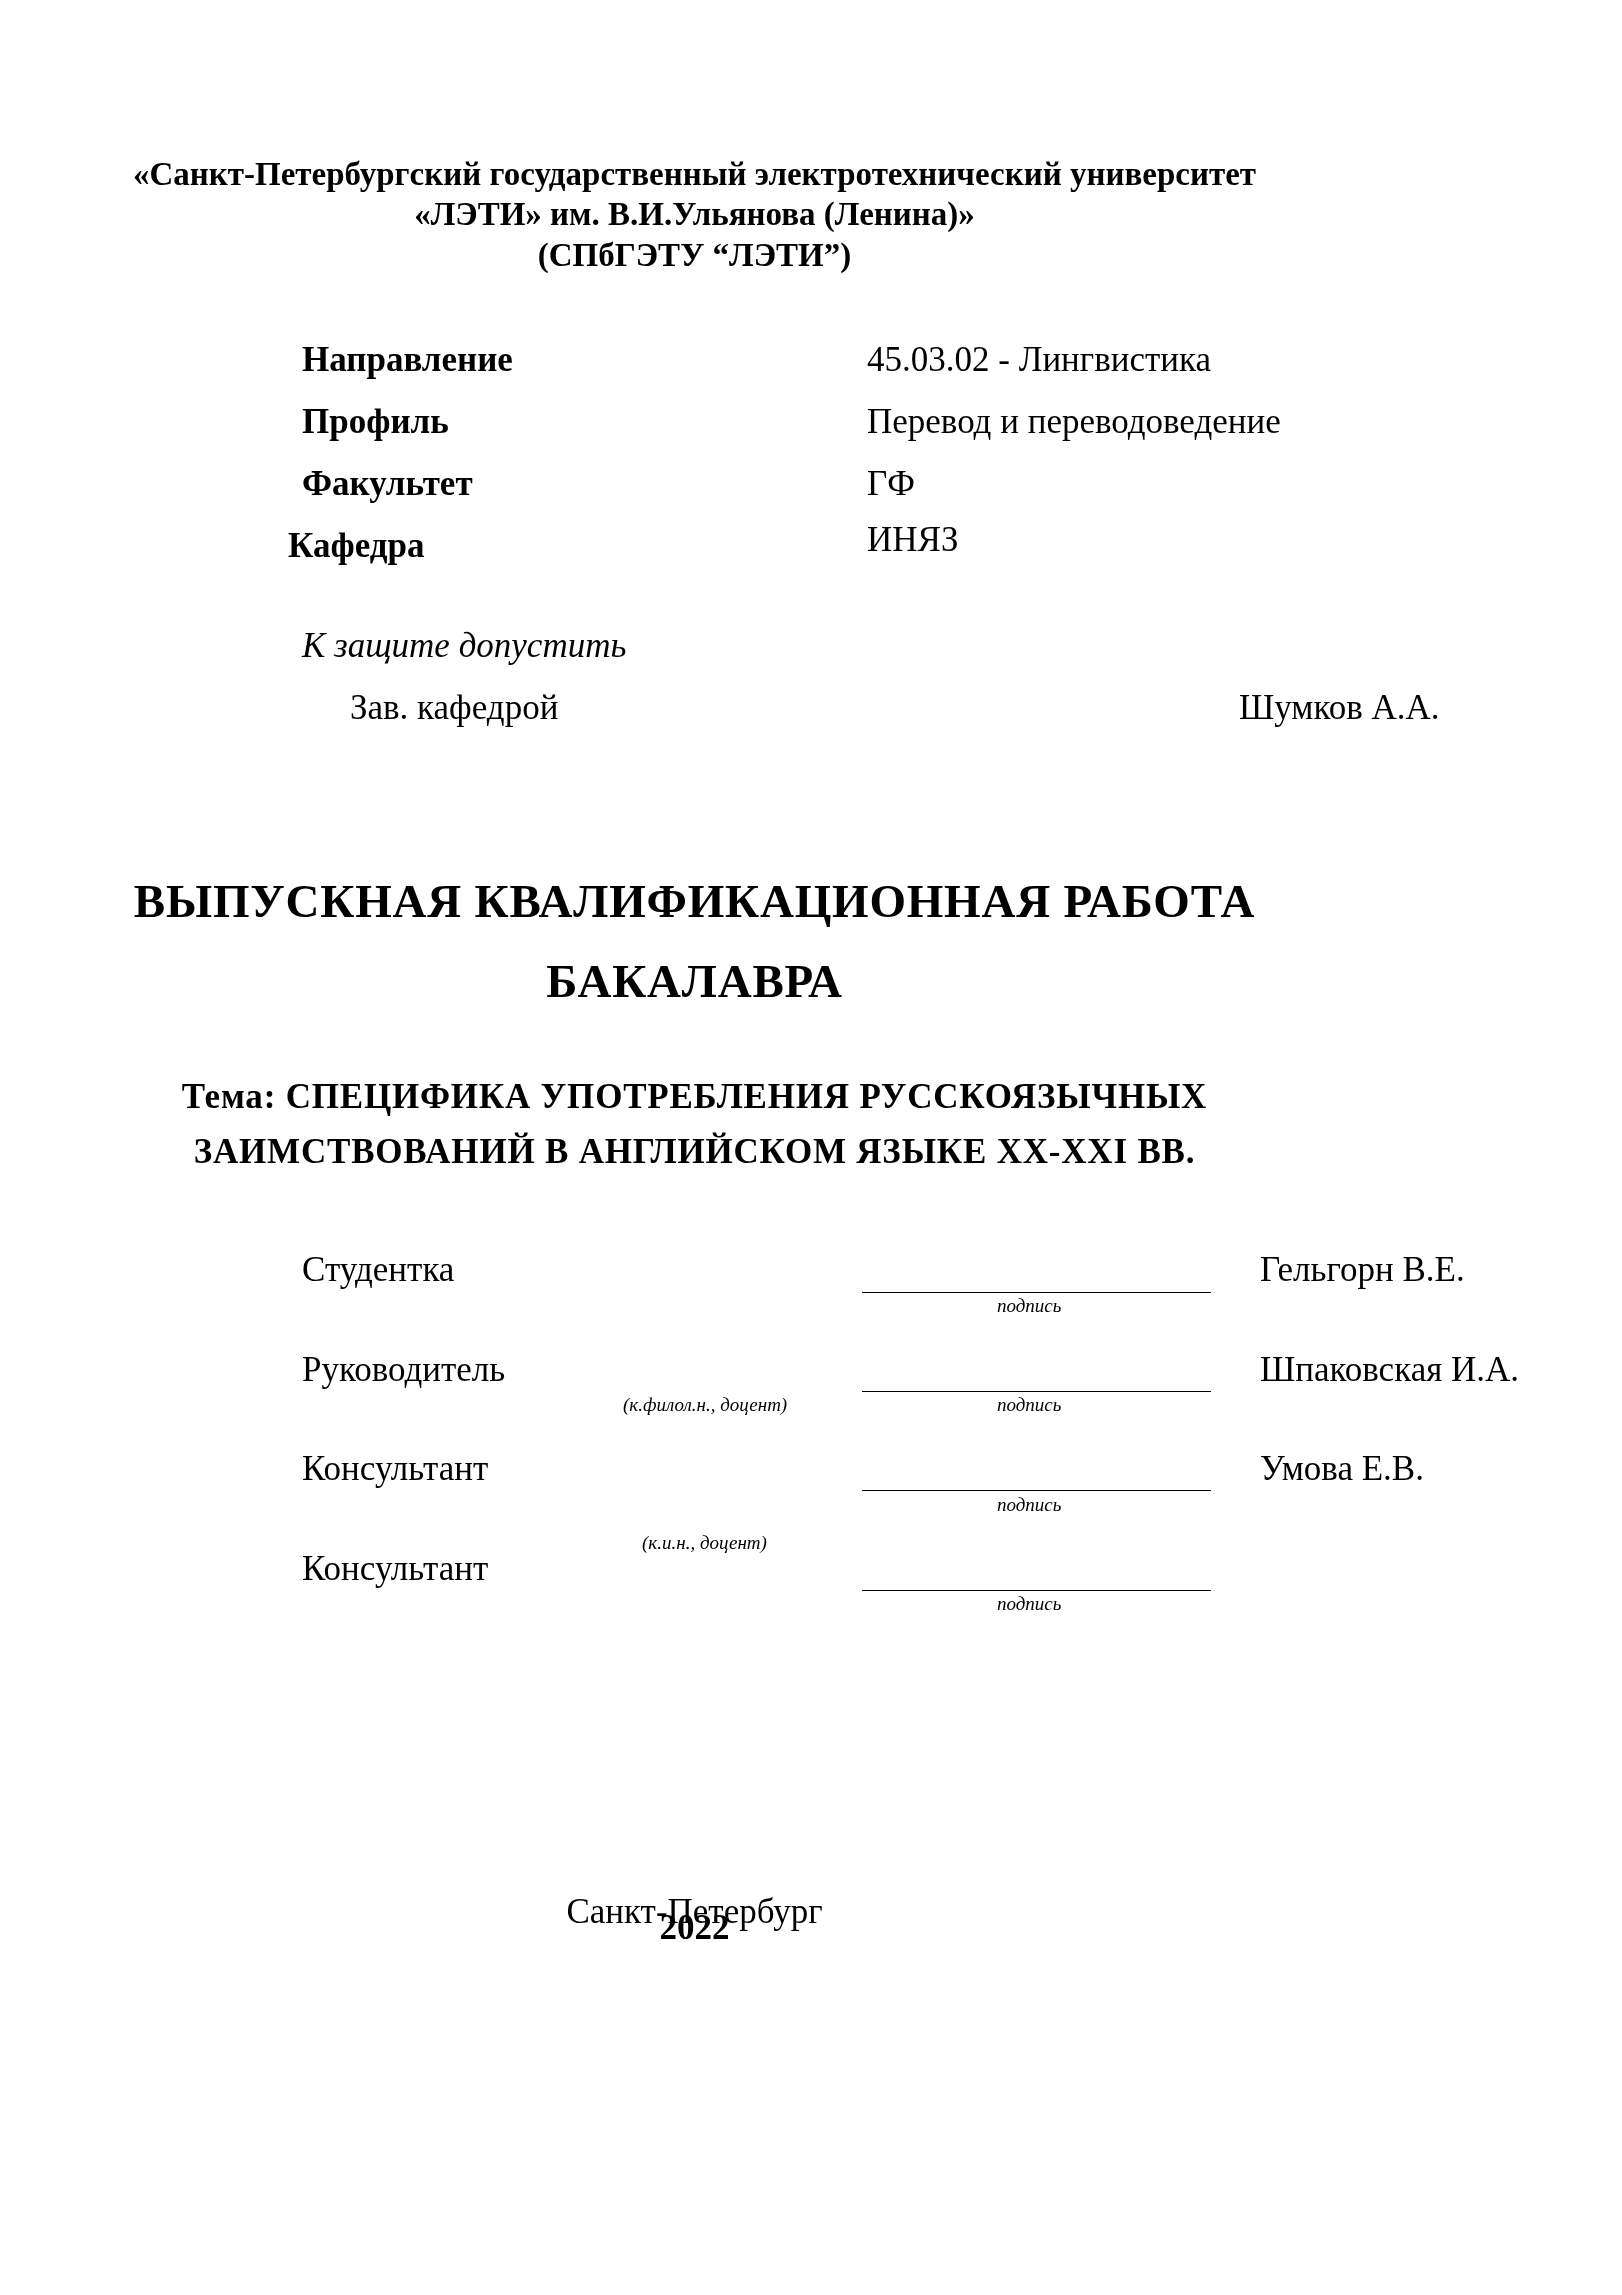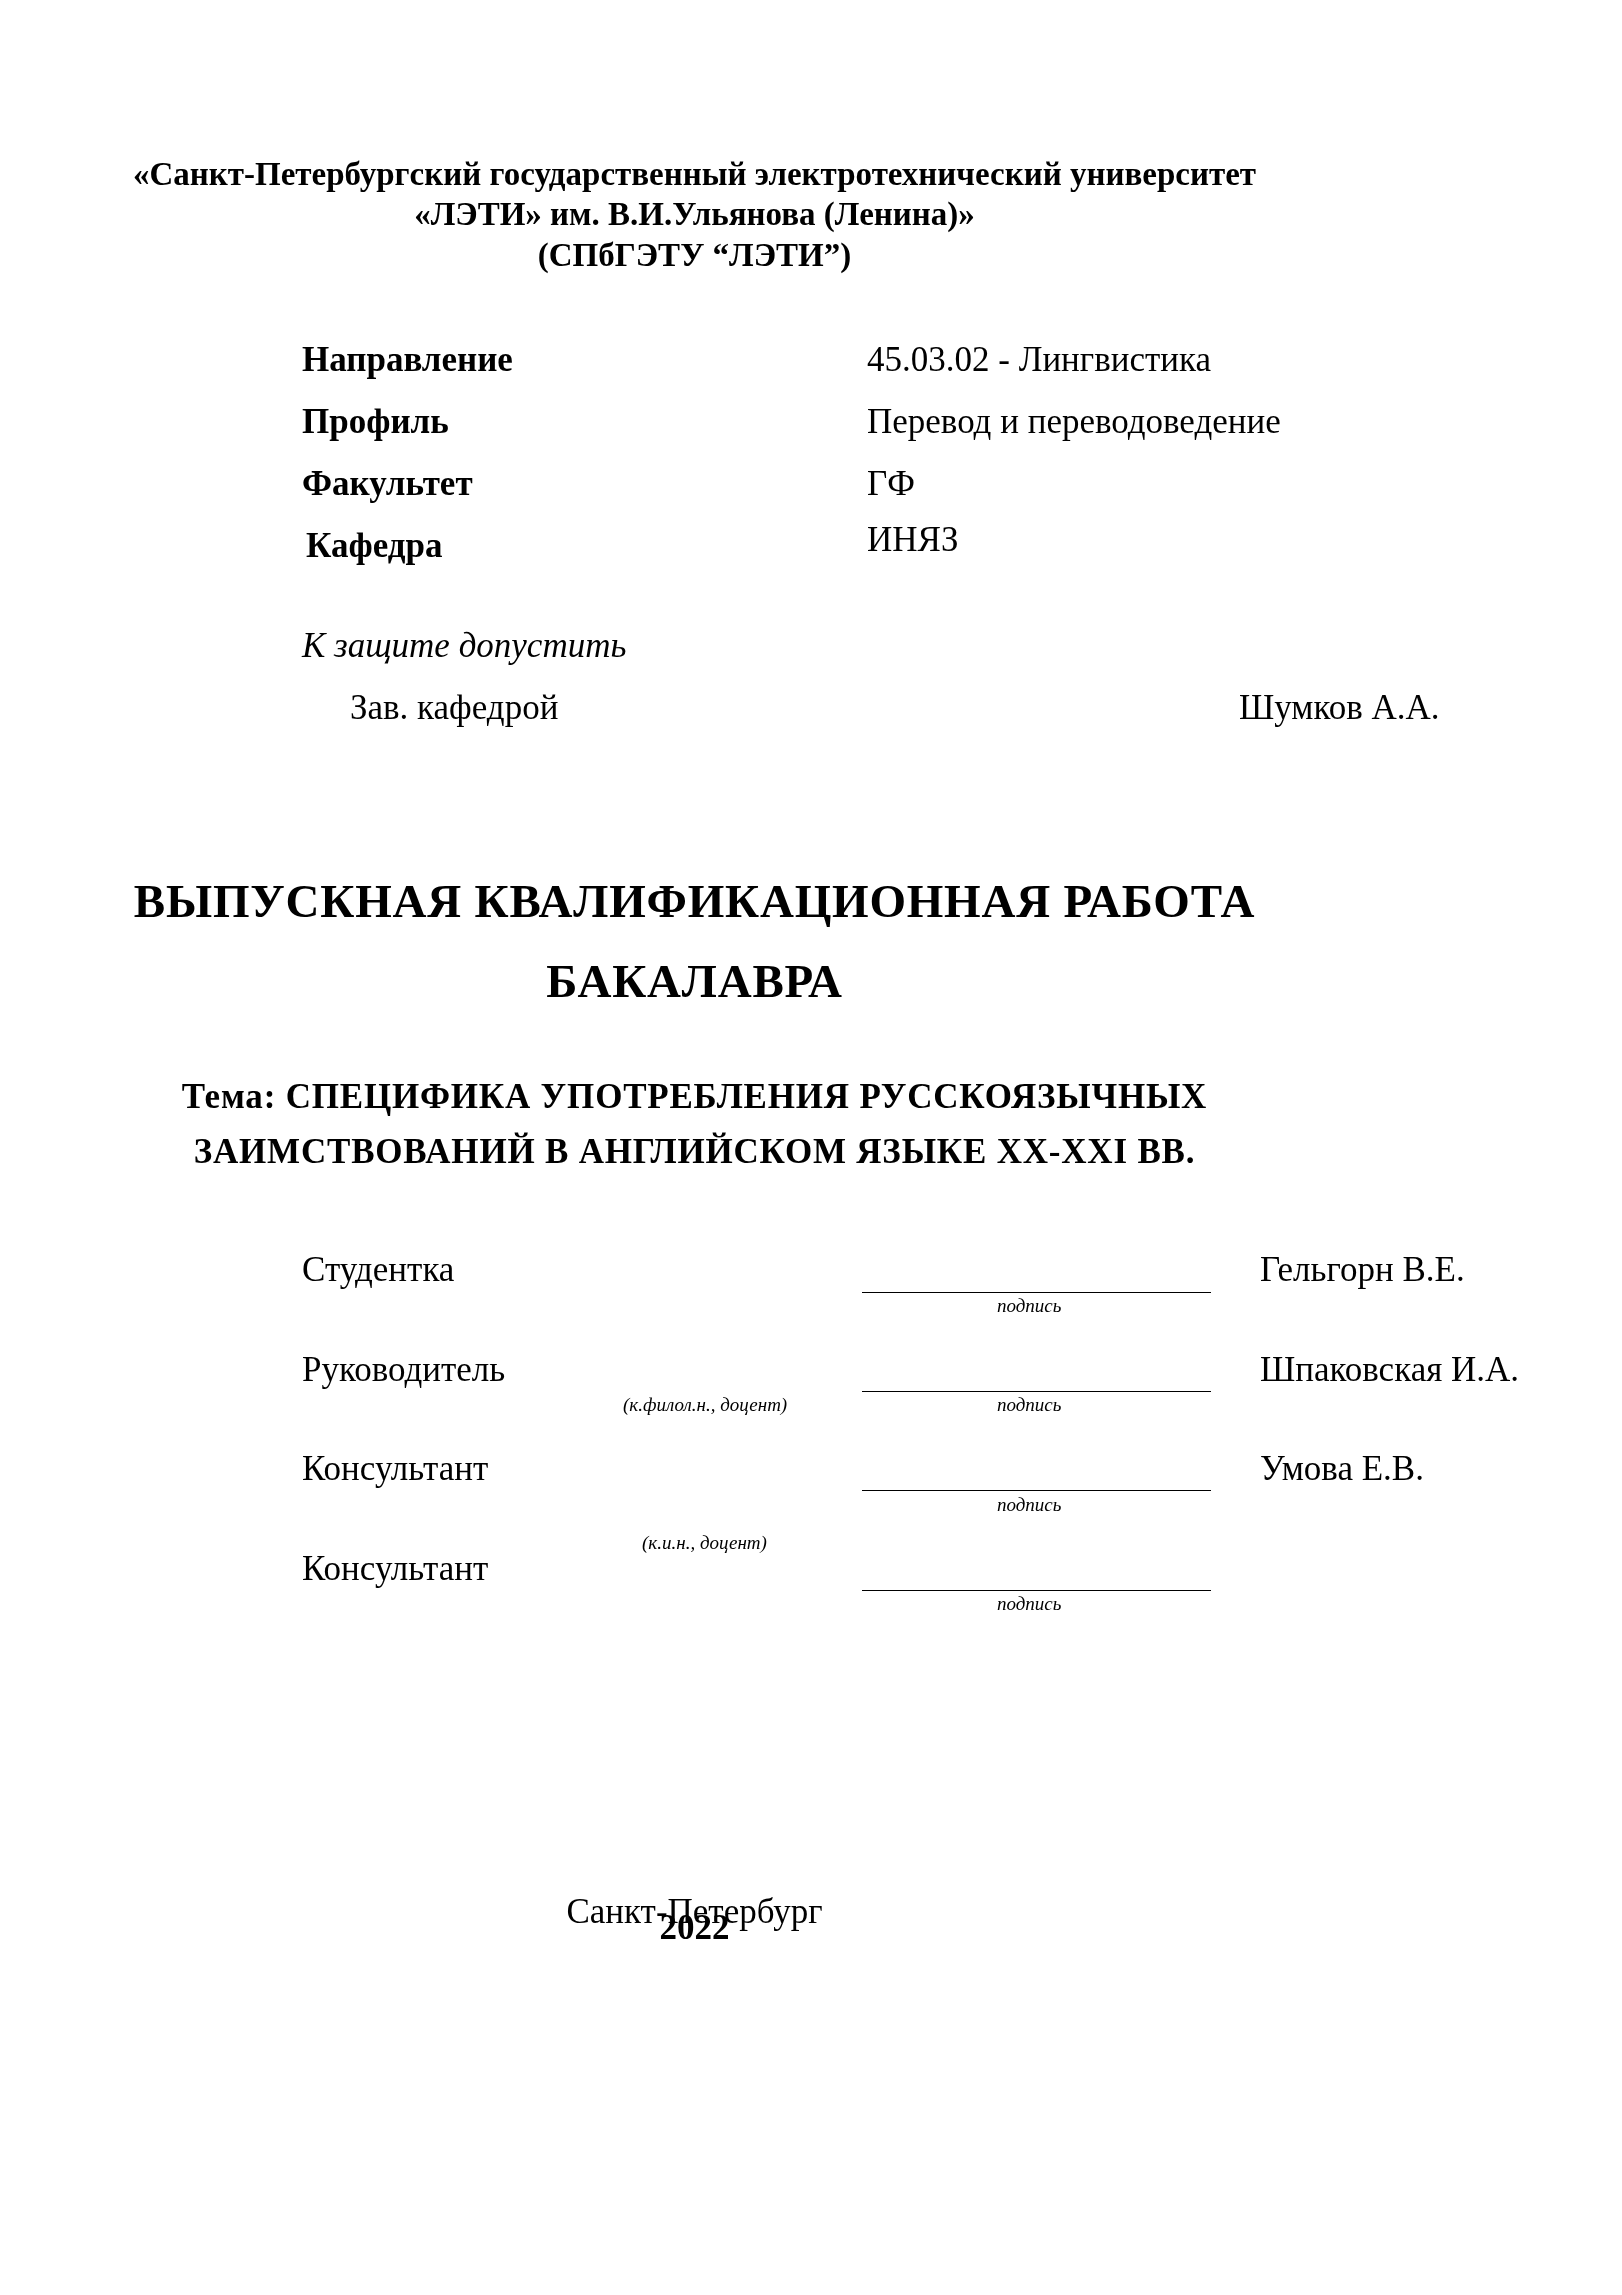--- a/index.html
+++ b/index.html
@@ -26,21 +26,21 @@
 <div>
   <div class="abs label-b" style="left:302px; top:340px;">Направление</div>
   <div class="abs val" style="left:867px; top:340px;font-family:Liberation Serif, serif;">45.03.02 - Лингвистика</div>
 
   <div class="abs label-b" style="left:302px; top:402px;">Профиль</div>
   <div class="abs val" style="left:867px; top:402px;">Перевод и переводоведение</div>
 
   <div class="abs label-b" style="left:302px; top:464px;font-family:Liberation Serif, serif;">Факультет</div>
   <div class="abs val" style="left:867px; top:464px;">ГФ</div>
 
-  <div class="abs label-b" style="left:306px; top:526px;">Кафедра</div>
+  <div class="abs label-b" style="left:288px; top:526px;">Кафедра</div>
   <div class="abs val" style="left:867px; top:520px;">ИНЯЗ</div>
 </div>
 
 <div class="abs val" style="left:302px; top:626px; font-style:italic;">К защите допустить</div>
 <div class="abs val" style="left:302px; top:688px;margin-left:48px;">Зав. кафедрой</div>
 <div class="abs val" style="left:1239px; top:688px;">Шумков А.А.</div>
 
 <div class="abs center title" style="top:874px;">ВЫПУСКНАЯ КВАЛИФИКАЦИОННАЯ РАБОТА</div>
 <div class="abs center title" style="top:954px;">БАКАЛАВРА</div>
 

